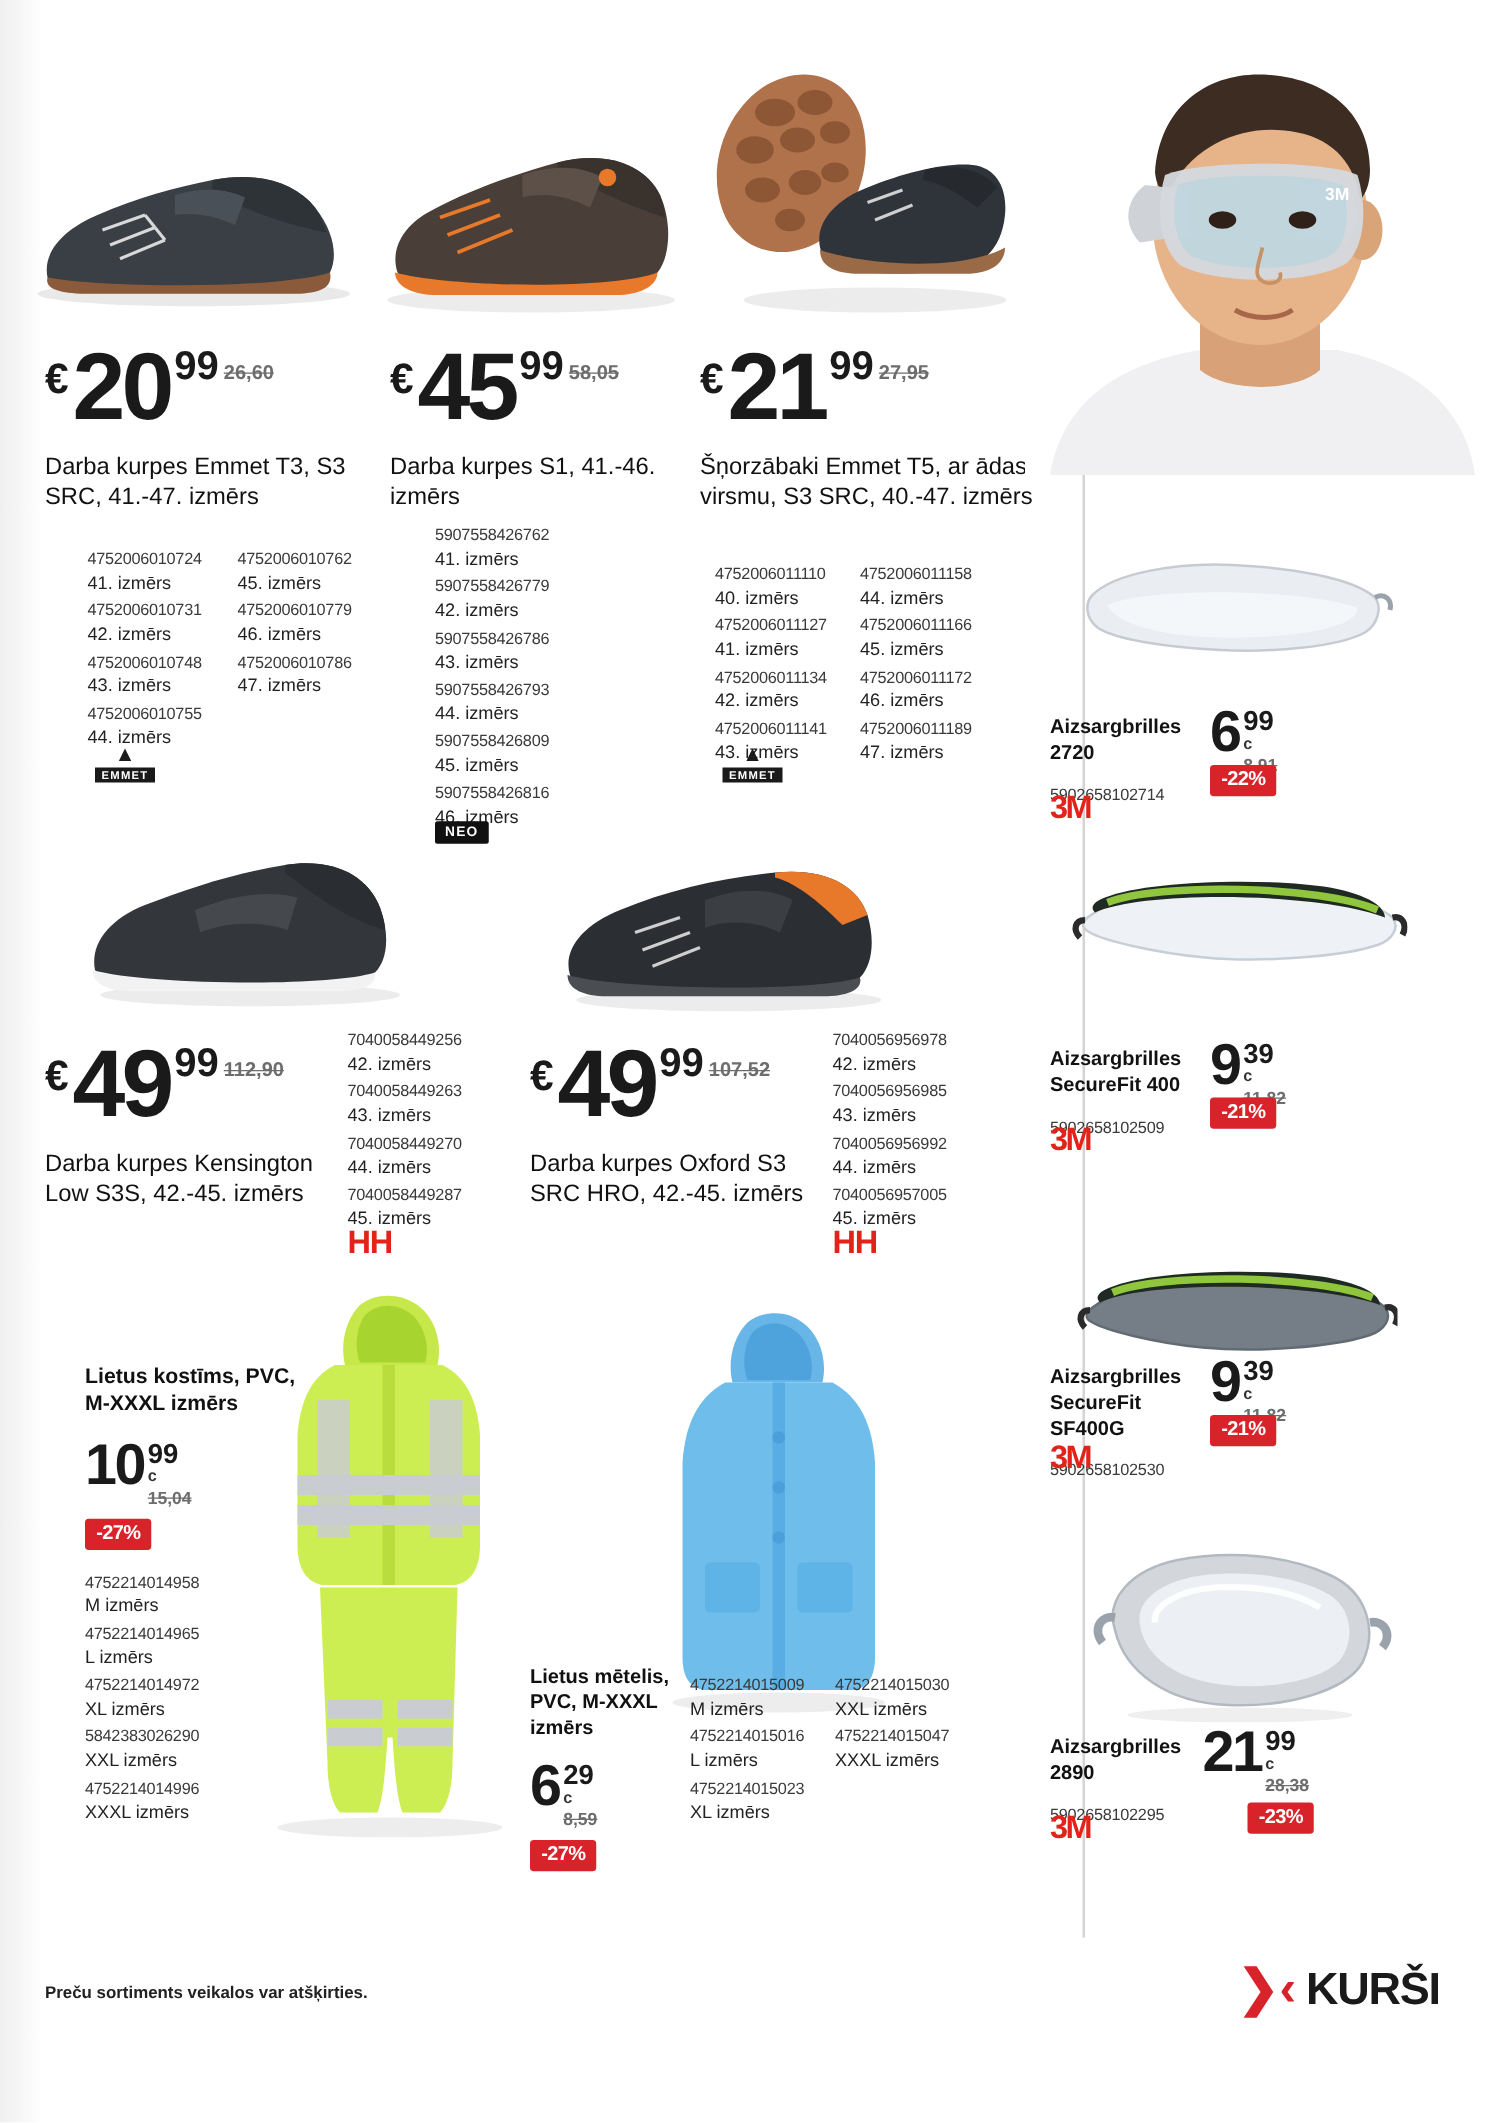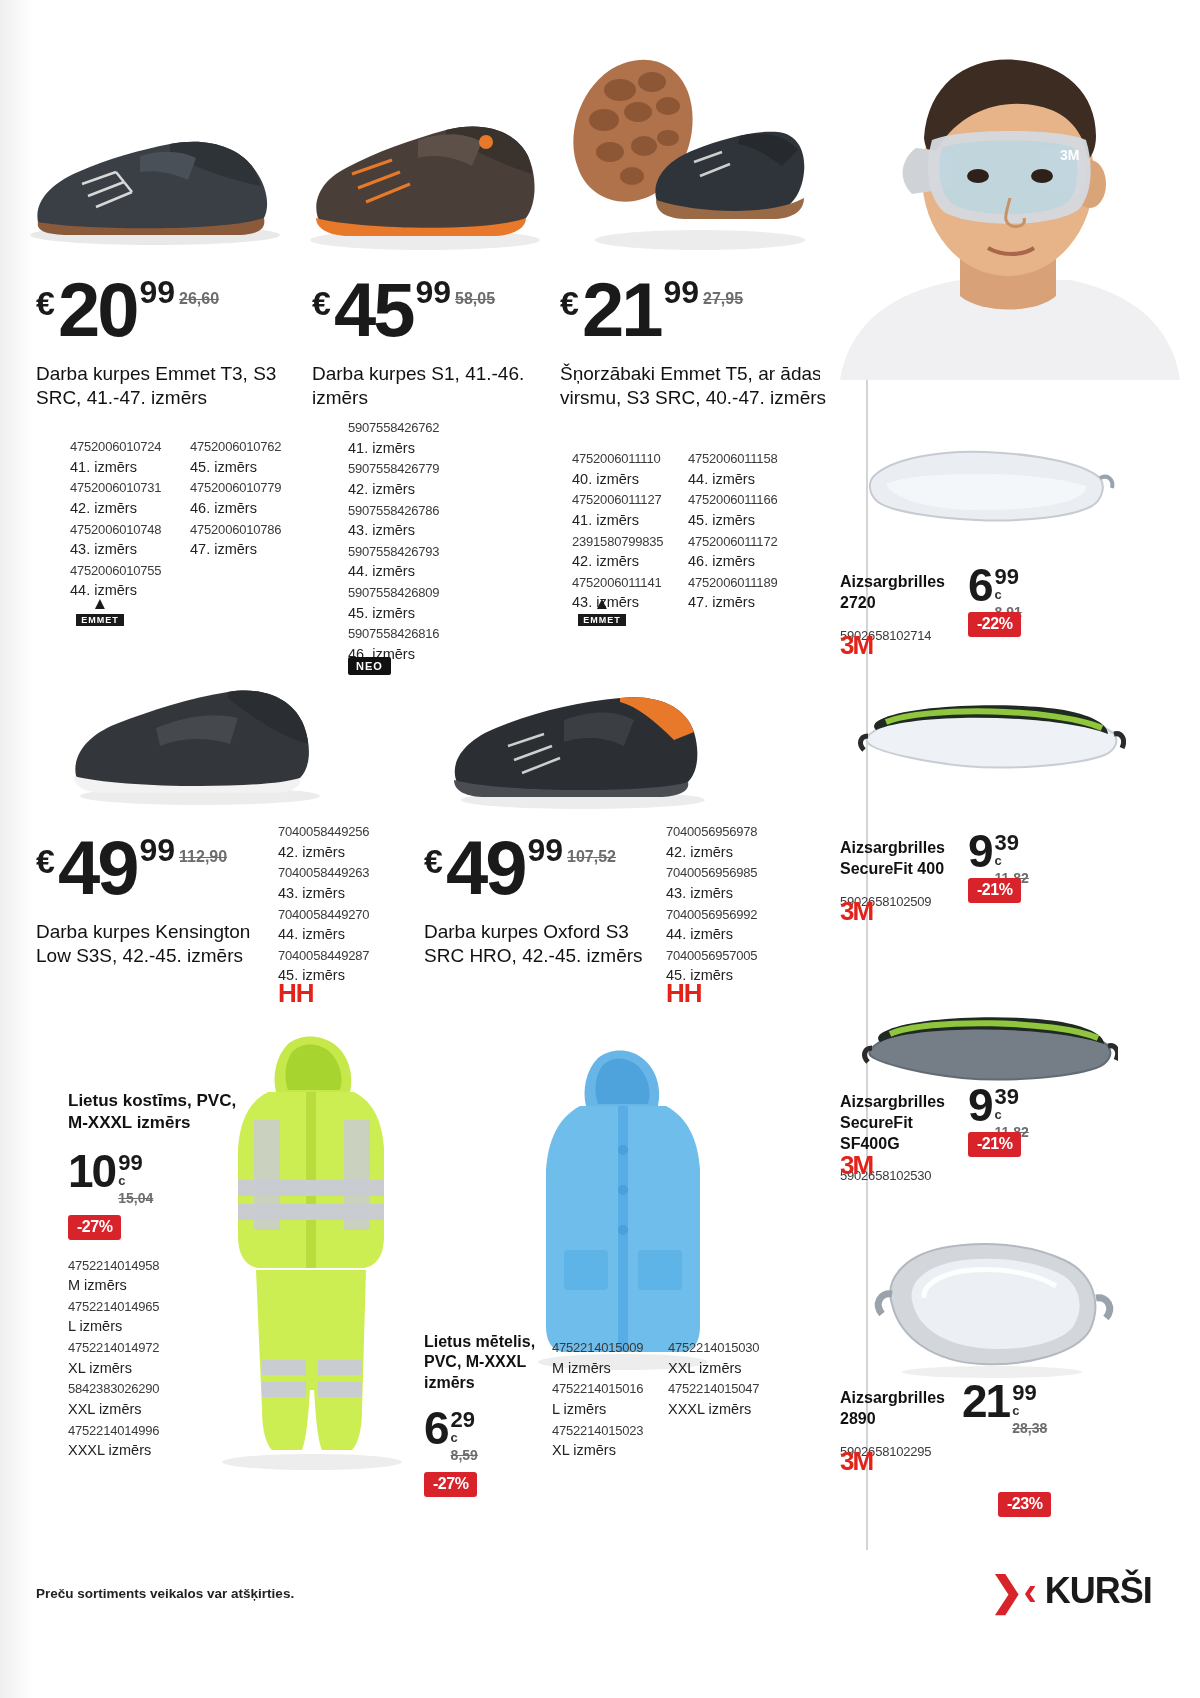--- a/index.html
+++ b/index.html
@@ -226,21 +226,21 @@
   <div class="abs" style="left:572px; top:437px; width:110px;margin-top:12px;">
     <div class="codes">
         <div class="code-num">4752006011110</div>
         <div>40. izmērs</div>
       </div>
     <div class="codes">
         <div class="code-num">4752006011127</div>
         <div>41. izmērs</div>
       </div>
     <div class="codes">
-        <div class="code-num">2391580799835</div>
+        <div class="code-num">4752006011134</div>
         <div>42. izmērs</div>
       </div>
     <div class="codes">
         <div class="code-num">4752006011141</div>
         <div>43. izmērs</div>
       </div>
   </div>
   <div class="abs" style="left:688px; top:437px; width:115px;margin-top:12px;">
     <div class="codes">
         <div class="code-num">4752006011158</div>
@@ -582,21 +582,21 @@
     <div class="code-num" style="margin-top:14px;">5902658102295</div>
   </div>
   <div class="abs price price-sm" style="left:962px; top:1378px;">
     <span class="big">21</span>
     <div class="cents-wrap">
       <span class="cents">99</span>
       <span class="sub-c">c</span>
       <span class="old">28,38</span>
     </div>
   </div>
-  <div class="abs" style="left:968px; top:1492px;padding-left:30px;">
+  <div class="abs" style="left:968px; top:1442px;padding-left:30px;">
     <span class="badge">-23%</span>
   </div>
   <div class="abs logo-3m" style="left:840px; top:1446px;">
     <span>3M</span>
   </div>
 
   <div class="abs" style="left:36px; top:1584px; width:920px;">
     <div class="footer-text footer-bold">Preču sortiments veikalos var atšķirties.</div>
   </div>
 

